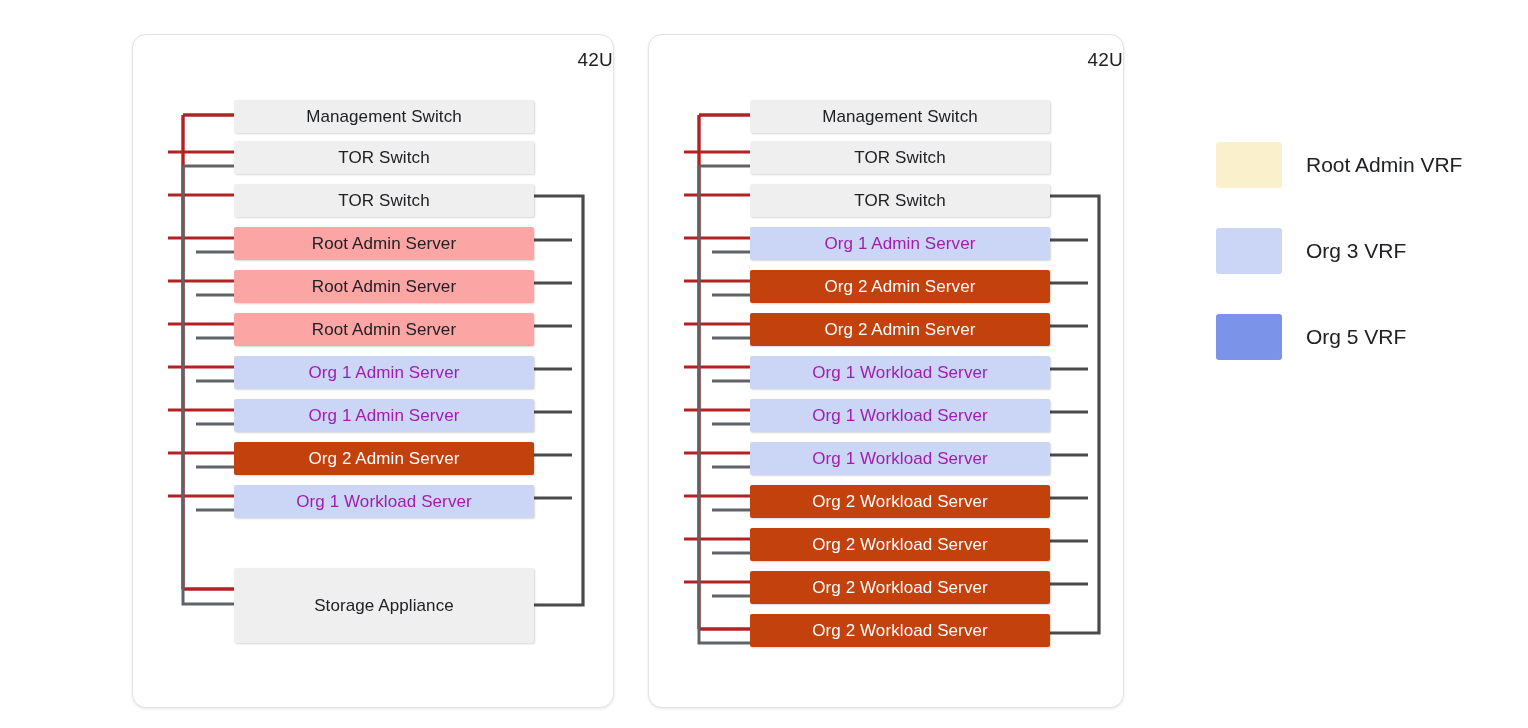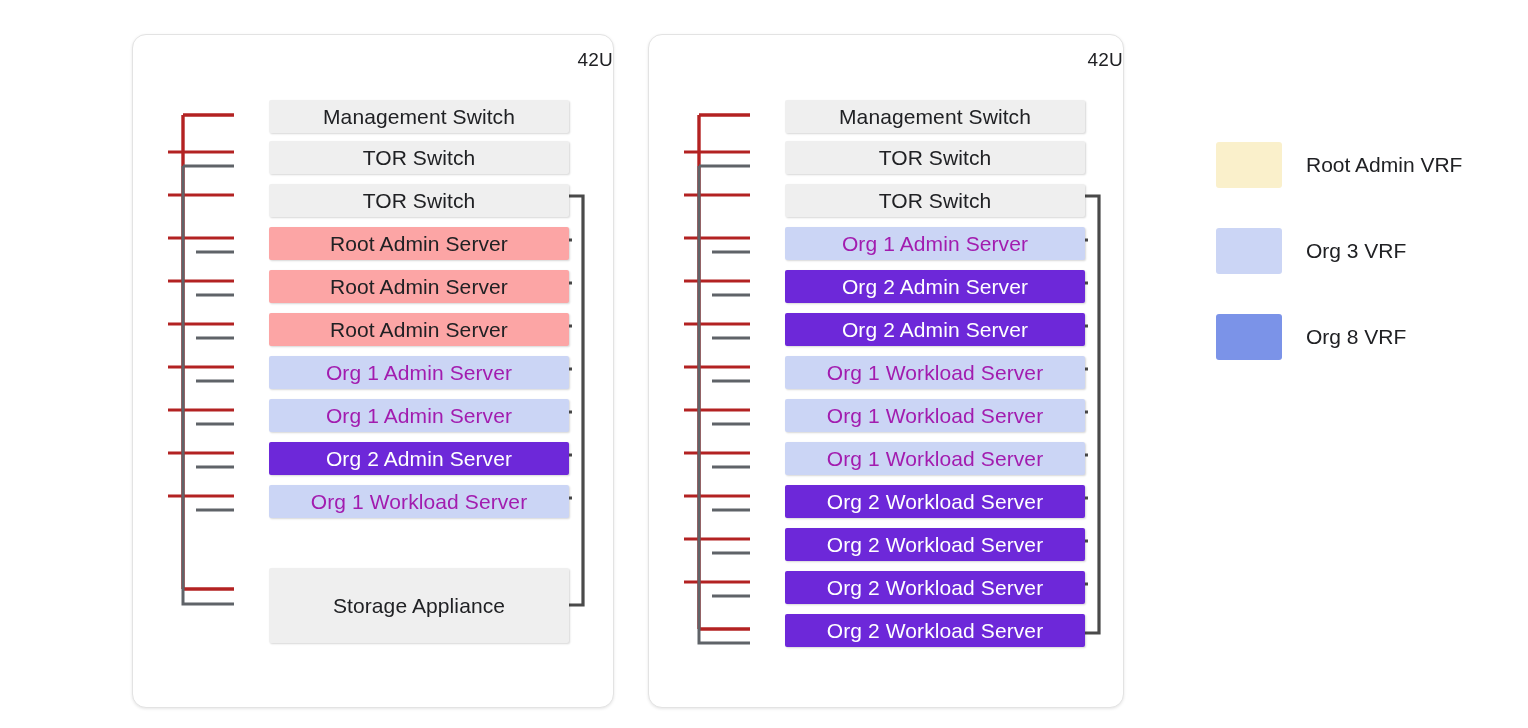--- a/index.html
+++ b/index.html
@@ -50,30 +50,29 @@
   }
 
   
   .device {
     position: absolute;
     box-sizing: border-box;
     border-radius: 2px;
     display: flex;
     align-items: center;
     justify-content: center;
-    font-size: 21px;
+    font-size: 17px;
     letter-spacing: 0.1px;
     box-shadow: 1px 1px 2px rgba(0,0,0,0.16);
     white-space: nowrap;
-    margin-left: 35px;
   }
   .dev-switch { background: #EFEFEF; color: #202124; }
   .dev-root   { background: #fca5a5; color: #202124; }
   .dev-org1   { background: #CBD5F5; color: #a21caf; }
-  .dev-org2   { background: #6d28d9; color: #ffffff; }
+  .dev-org2   { background: #c2410c; color: #ffffff; }
 
   
   .legend {
     position: absolute;
     left: 1216px;
     top: 142px;
     width: 290px;
   }
   .legend-row {
     display: flex;
@@ -217,17 +216,17 @@
     <div class="legend-row">
       <span class="legend-swatch" style="background:#FAF0CB;"></span>
       <span class="legend-label">Root Admin VRF</span>
     </div>
     <div class="legend-row">
       <span class="legend-swatch" style="background:#CBD5F5;"></span>
       <span class="legend-label">Org 3 VRF</span>
     </div>
     <div class="legend-row">
       <span class="legend-swatch" style="background:#7B93E8;"></span>
-      <span class="legend-label">Org 8 VRF</span>
+      <span class="legend-label">Org 5 VRF</span>
     </div>
   </div>
 
 </div>
 
 </body></html>

